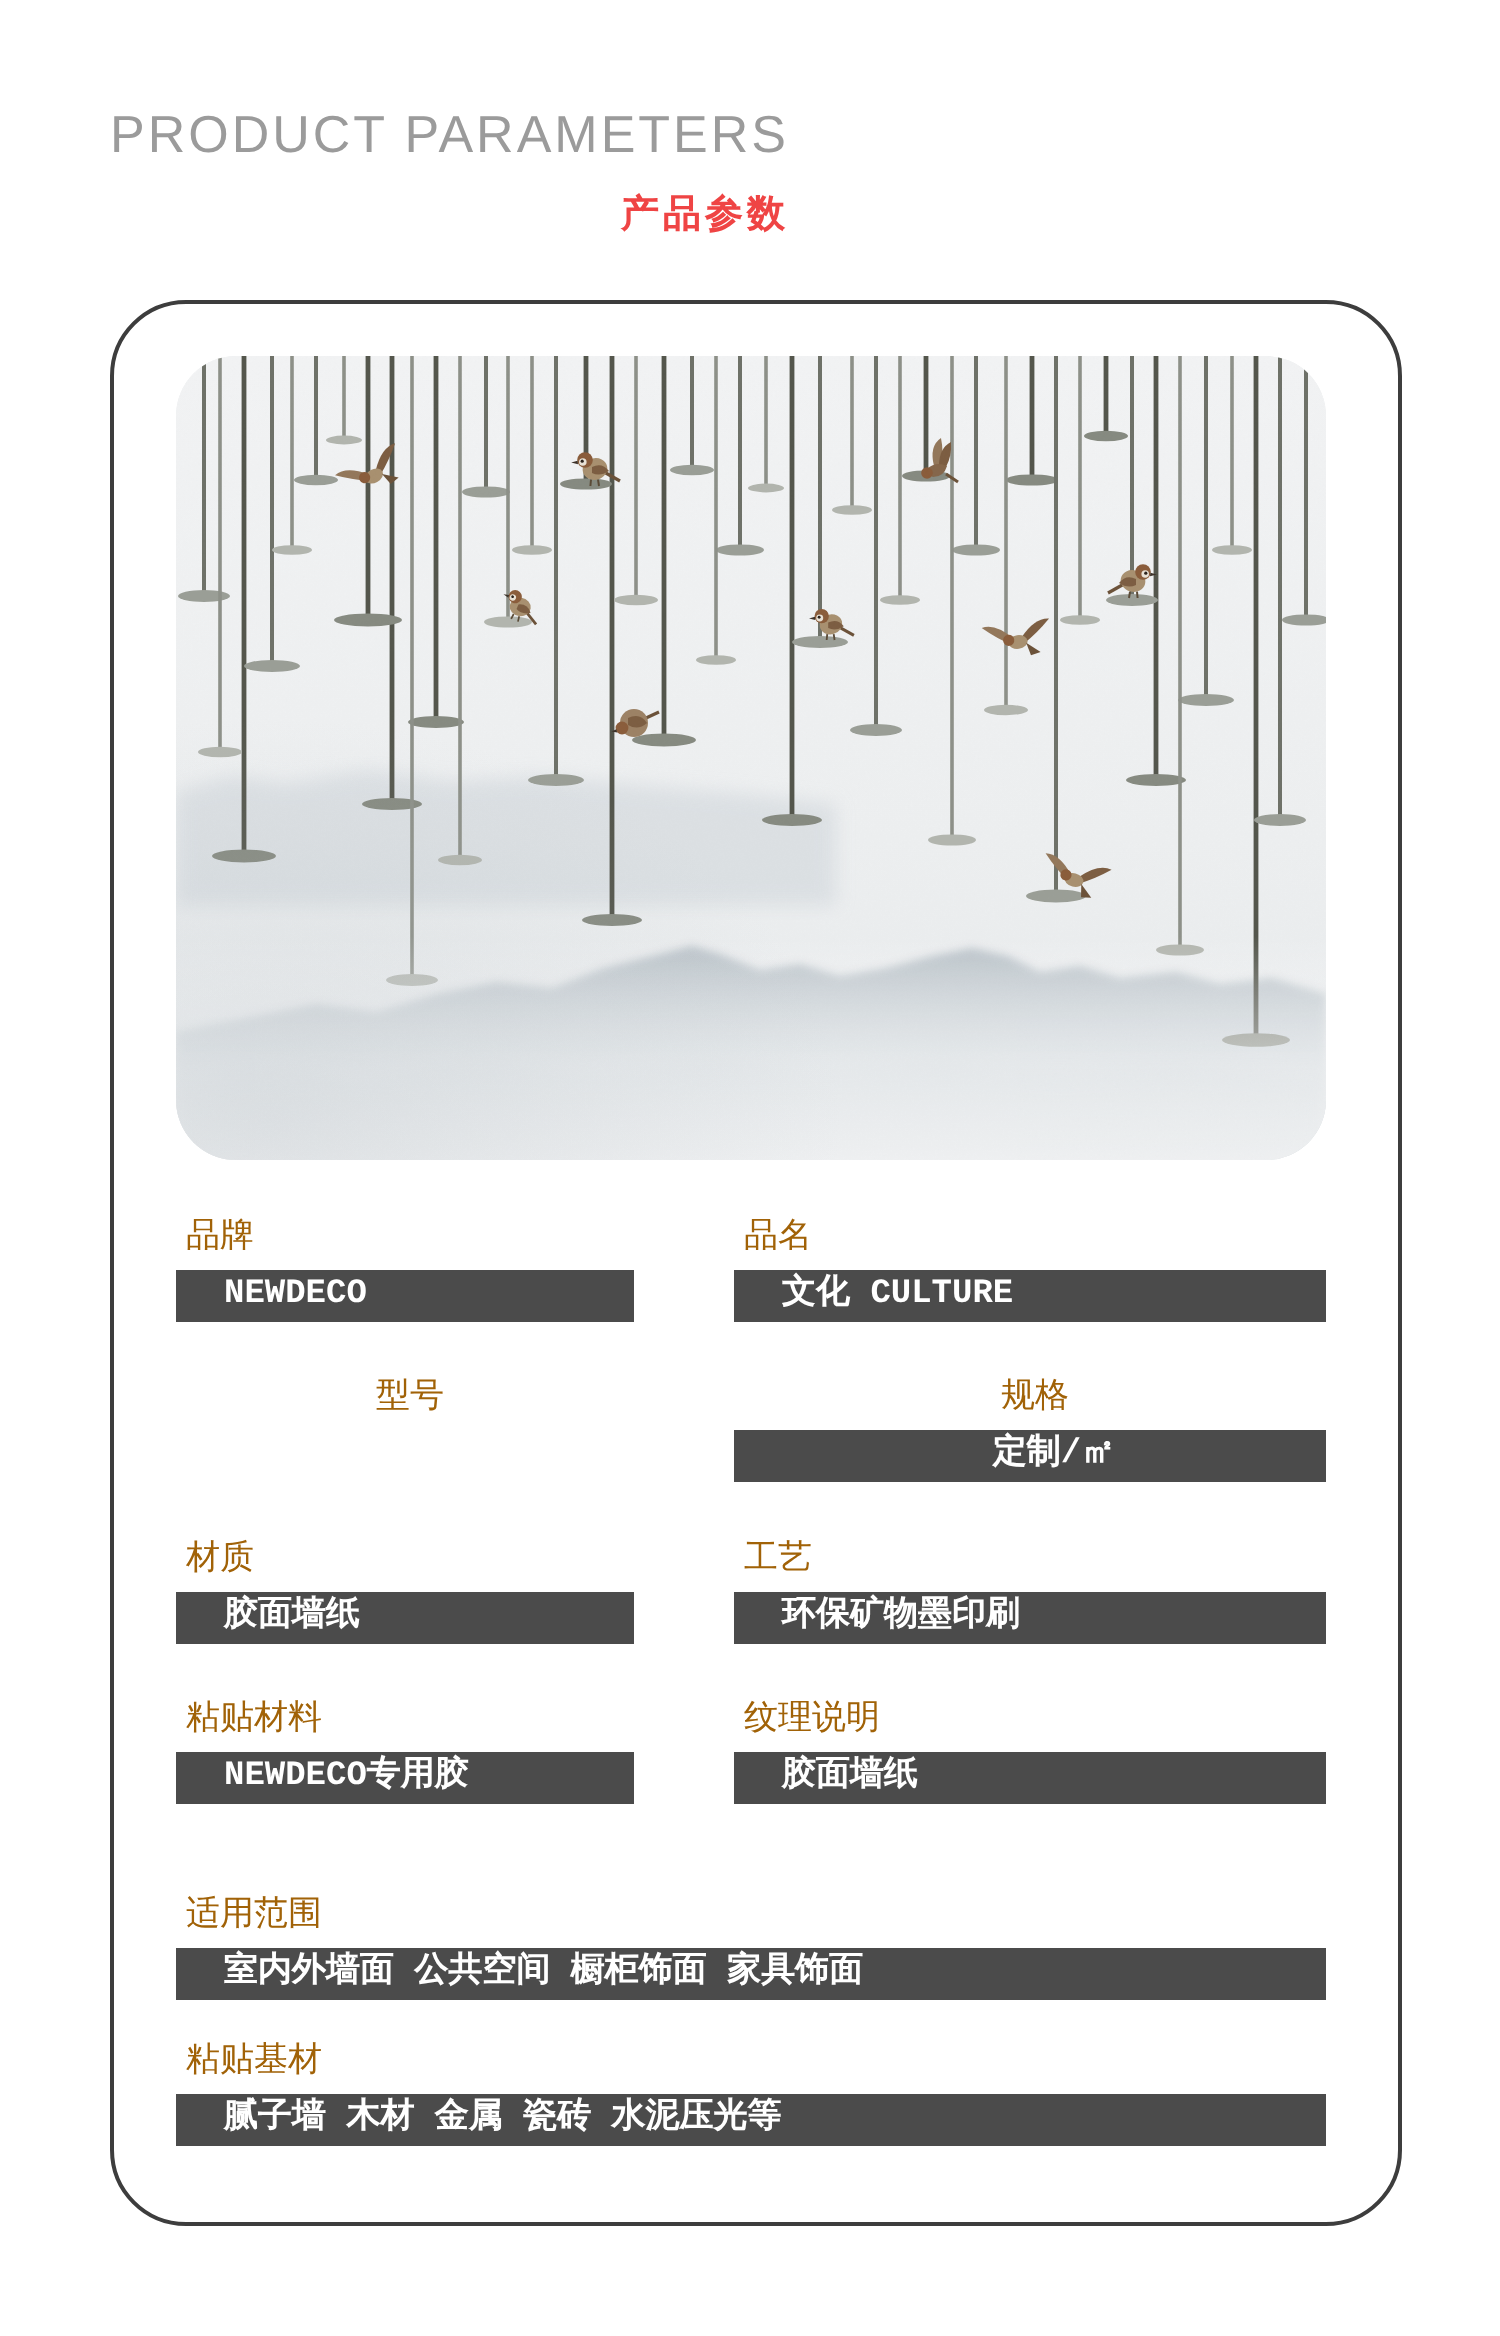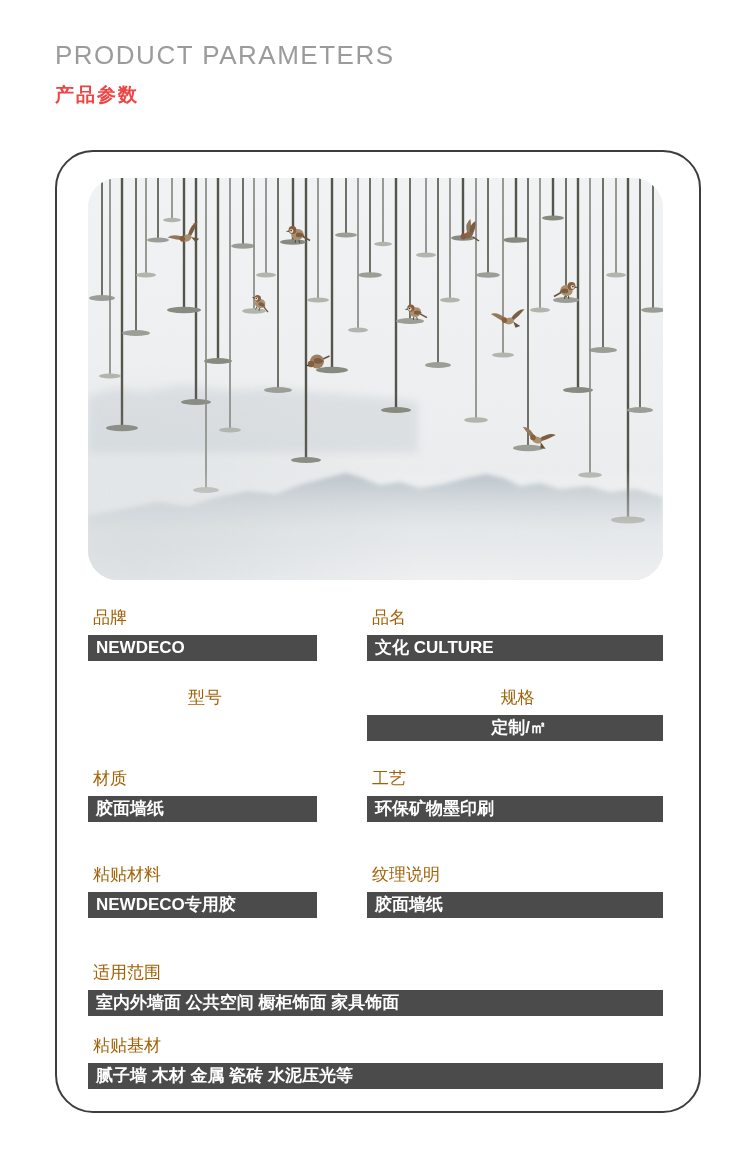--- a/index.html
+++ b/index.html
@@ -1,44 +1,44 @@
 <!DOCTYPE html>
 <html><head>
 <meta charset="utf-8">
 <style>
   * { margin:0; padding:0; box-sizing:border-box; }
   html,body { background:#ffffff; }
   .page {
     position:relative; width:750px; height:1168px; background:#ffffff;
     font-family:"Liberation Sans","DejaVu Sans",sans-serif; overflow:hidden;
   }
-  .header { position:absolute; left:55px; top:40px; }
+  .header { position:absolute; left:55px; top:52px;text-align:right; }
   .title-en { font-size:26px; color:#9b9b9b; letter-spacing:1.5px; font-weight:400; }
   .title-zh { font-size:19px; color:#ef4444; font-weight:700; letter-spacing:2px; margin-top:11px; }
   .card {
     position:absolute; left:55px; top:150px; width:646px; height:963px;
     border:2px solid #3d3d3d; border-radius:38px; background:#ffffff;
   }
   .artwork {
     position:absolute; left:31px; top:26px; width:575px; height:402px;
     border-radius:30px; overflow:hidden; background:#eef0f1;
   }
   .artwork svg { display:block; }
   .params { position:absolute; left:31px; top:456px; width:575px; }
   .row { display:flex; }
   .row .cell-l { width:229px; margin-right:50px; }
   .row .cell-r { width:296px; }
   .cell-f { width:575px; }
   .p-label { font-size:17px; color:#a16207; padding-left:5px; height:20px; line-height:20px; }
   .p-bar {
     margin-top:7px; height:26px; line-height:26px; background:#4b4b4b;
-    color:#ffffff; font-size:17px; font-weight:700; padding-left:8px;
-    white-space:nowrap; overflow:hidden;
+    color:#ffffff; font-size:17px; font-weight:700; padding-left:24px;
+    white-space:nowrap; overflow:hidden;font-family:Liberation Mono, monospace;
   }
-  .mt-a { margin-top:27px;text-align:center; } .mt-b { margin-top:28px; } .mt-c { margin-top:43px; }
+  .mt-a { margin-top:27px;text-align:center; } .mt-b { margin-top:28px; } .mt-c { margin-top:27px; }
   .mt-d { margin-top:45px;align-items:center; } .mt-e { margin-top:20px; }
 </style>
 </head>
 <body>
 
 <div class="page">
 
   <div class="header">
     <div class="title-en">PRODUCT PARAMETERS</div>
     <div class="title-zh">产品参数</div>

